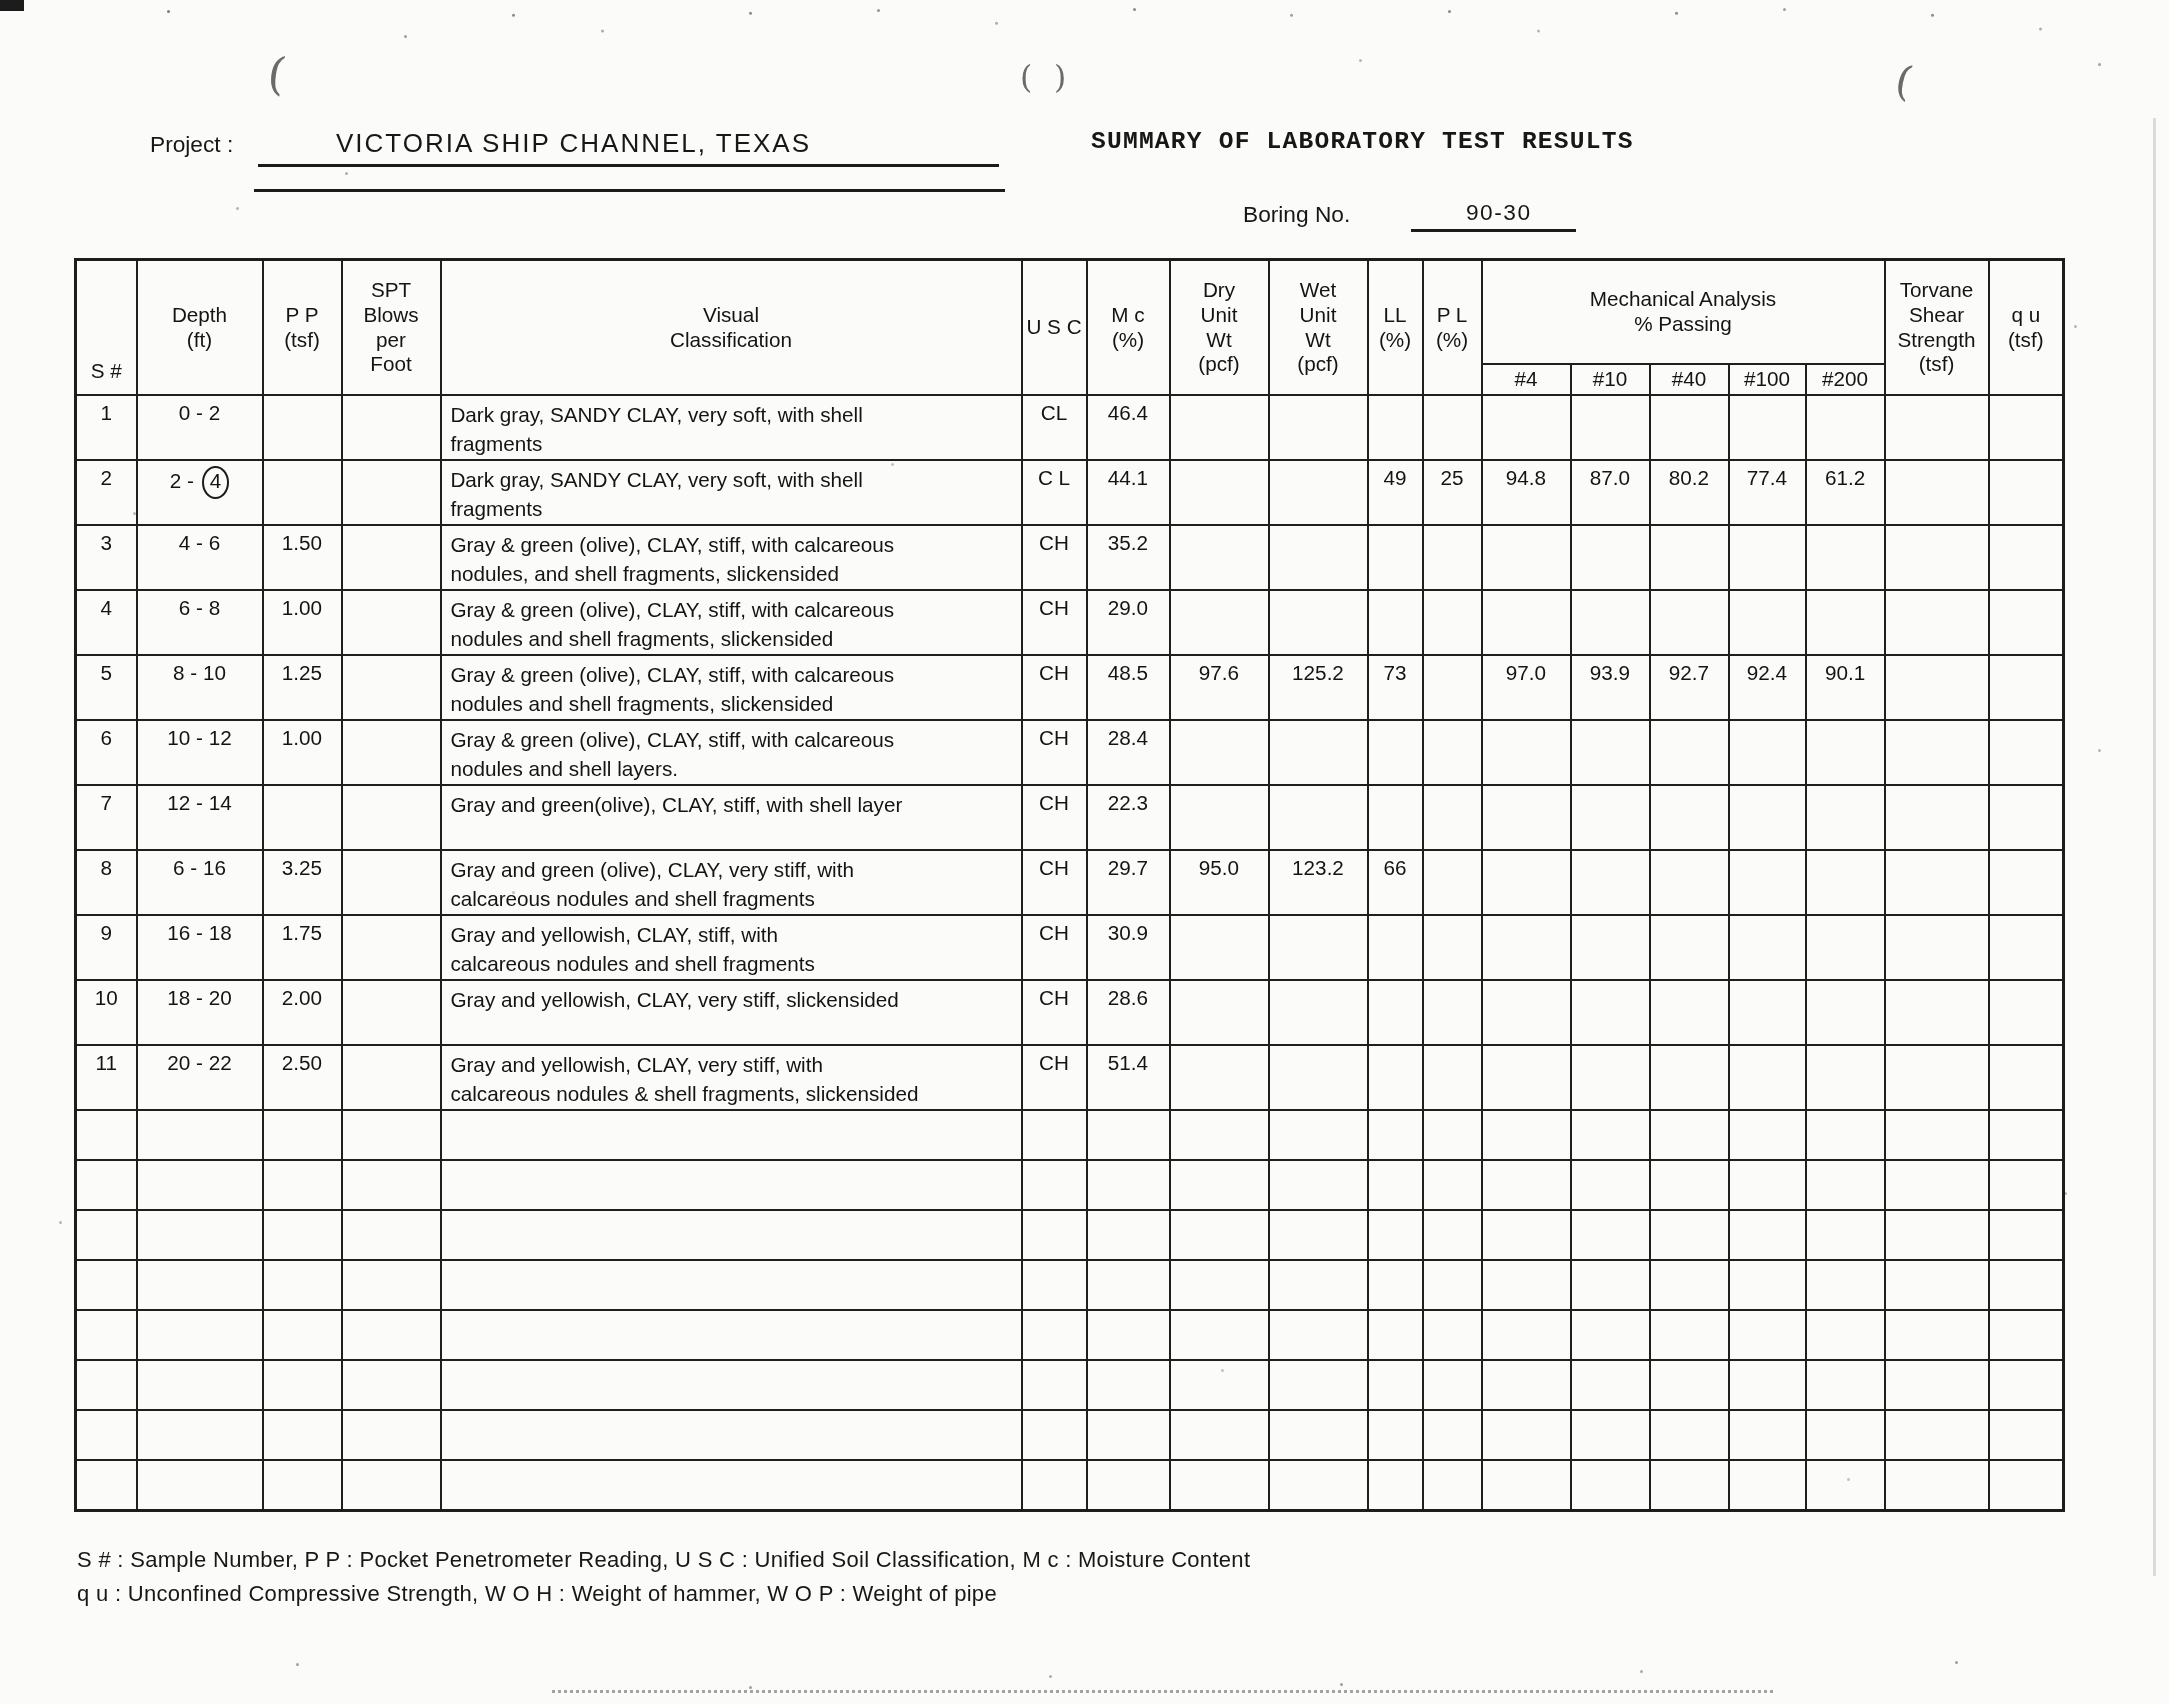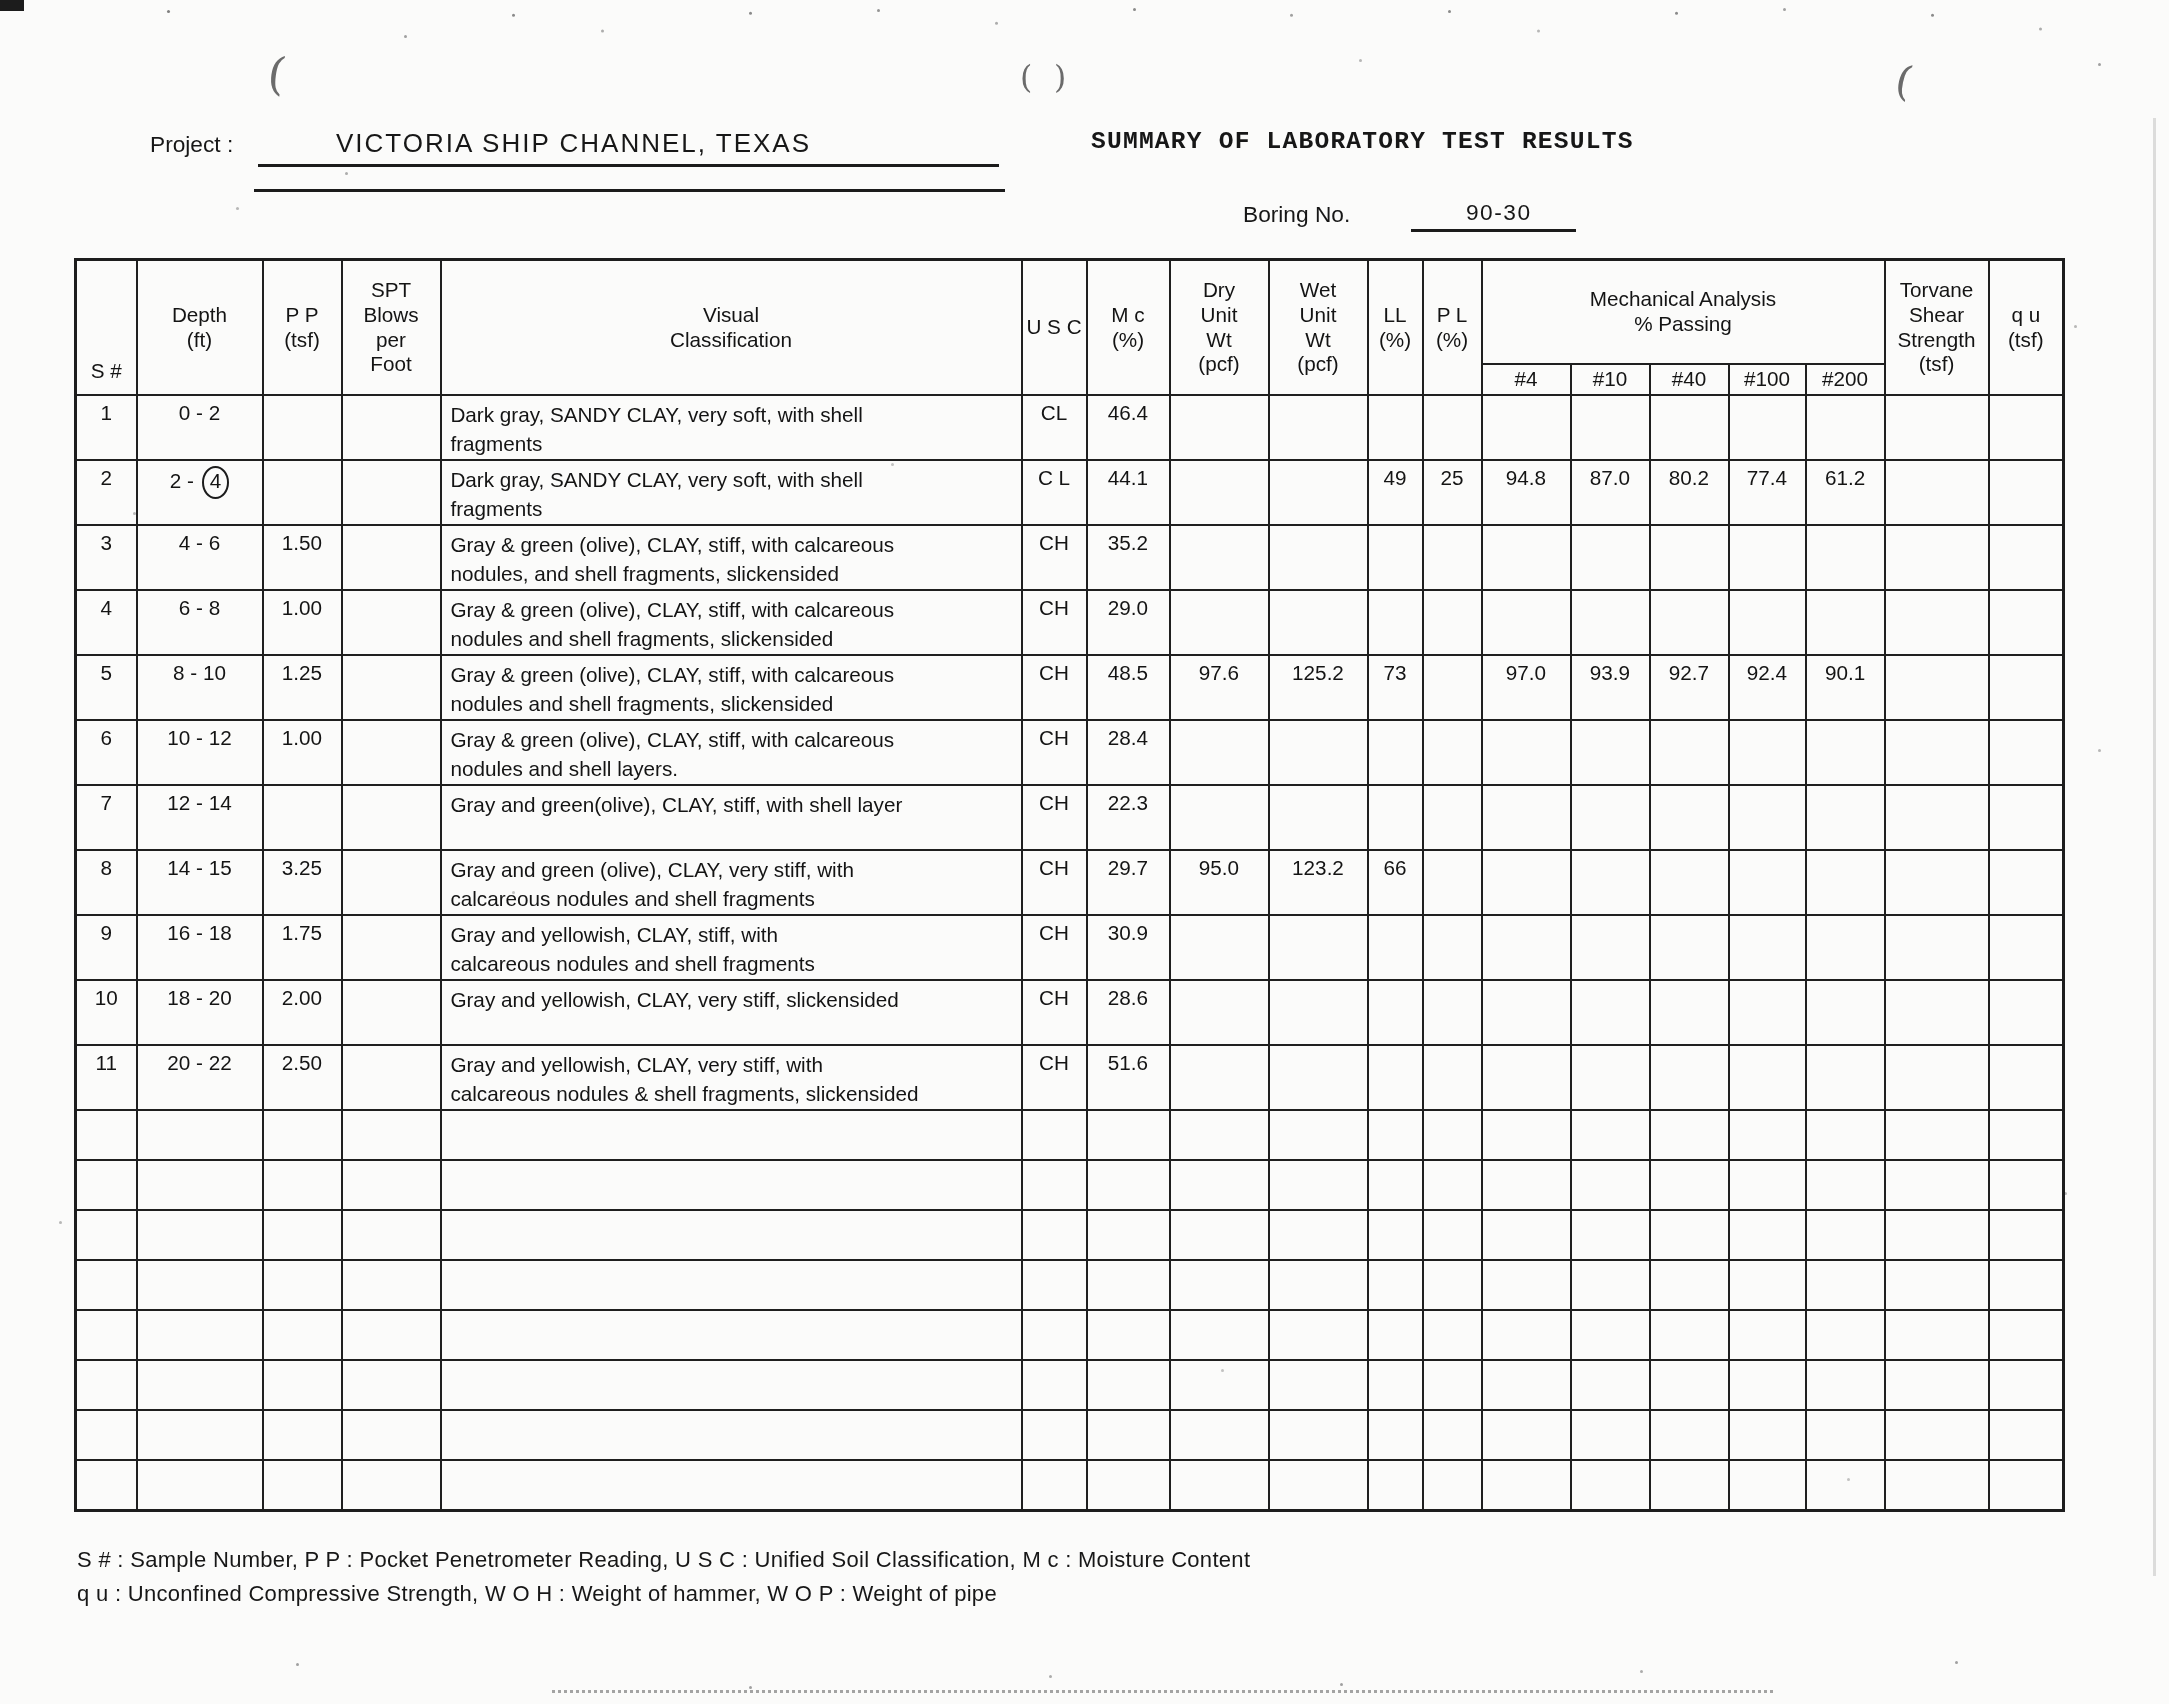--- a/index.html
+++ b/index.html
@@ -315,21 +315,21 @@
           <td></td>
           <td></td>
           <td></td>
           <td></td>
           <td></td>
           <td></td>
           <td></td>
         </tr>
         <tr>
           <td>8</td>
-          <td>14 - 15</td>
+          <td>6 - 16</td>
           <td>3.25</td>
           <td></td>
           <td class="cls">
             <div>Gray and green (olive), CLAY, very stiff, with</div>
             <div>calcareous nodules and shell fragments</div>
           </td>
           <td>CH</td>
           <td>29.7</td>
           <td>95.0</td>
           <td>123.2</td>
@@ -391,21 +391,21 @@
         <tr>
           <td>11</td>
           <td>20 - 22</td>
           <td>2.50</td>
           <td></td>
           <td class="cls">
             <div>Gray and yellowish, CLAY, very stiff, with</div>
             <div>calcareous nodules &amp; shell fragments, slickensided</div>
           </td>
           <td>CH</td>
-          <td>51.6</td>
+          <td>51.4</td>
           <td></td>
           <td></td>
           <td></td>
           <td></td>
           <td></td>
           <td></td>
           <td></td>
           <td></td>
           <td></td>
           <td></td>

